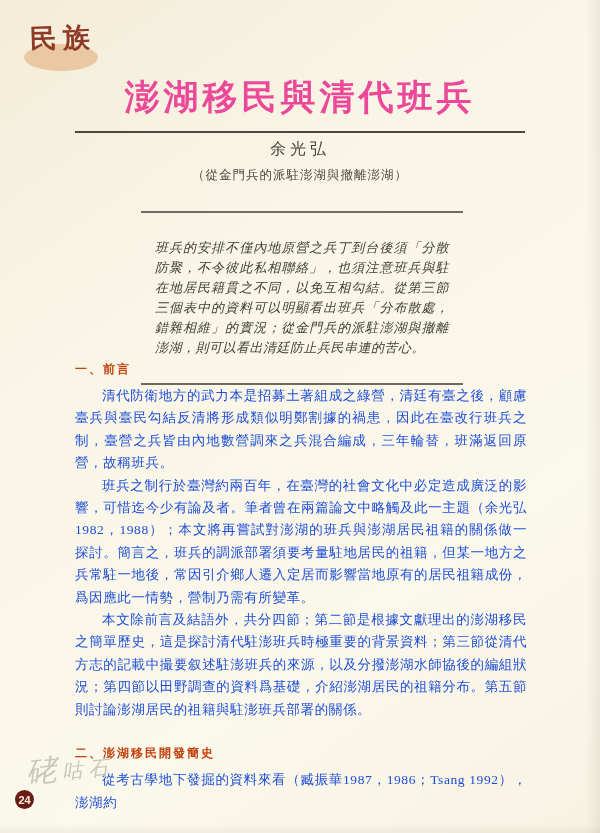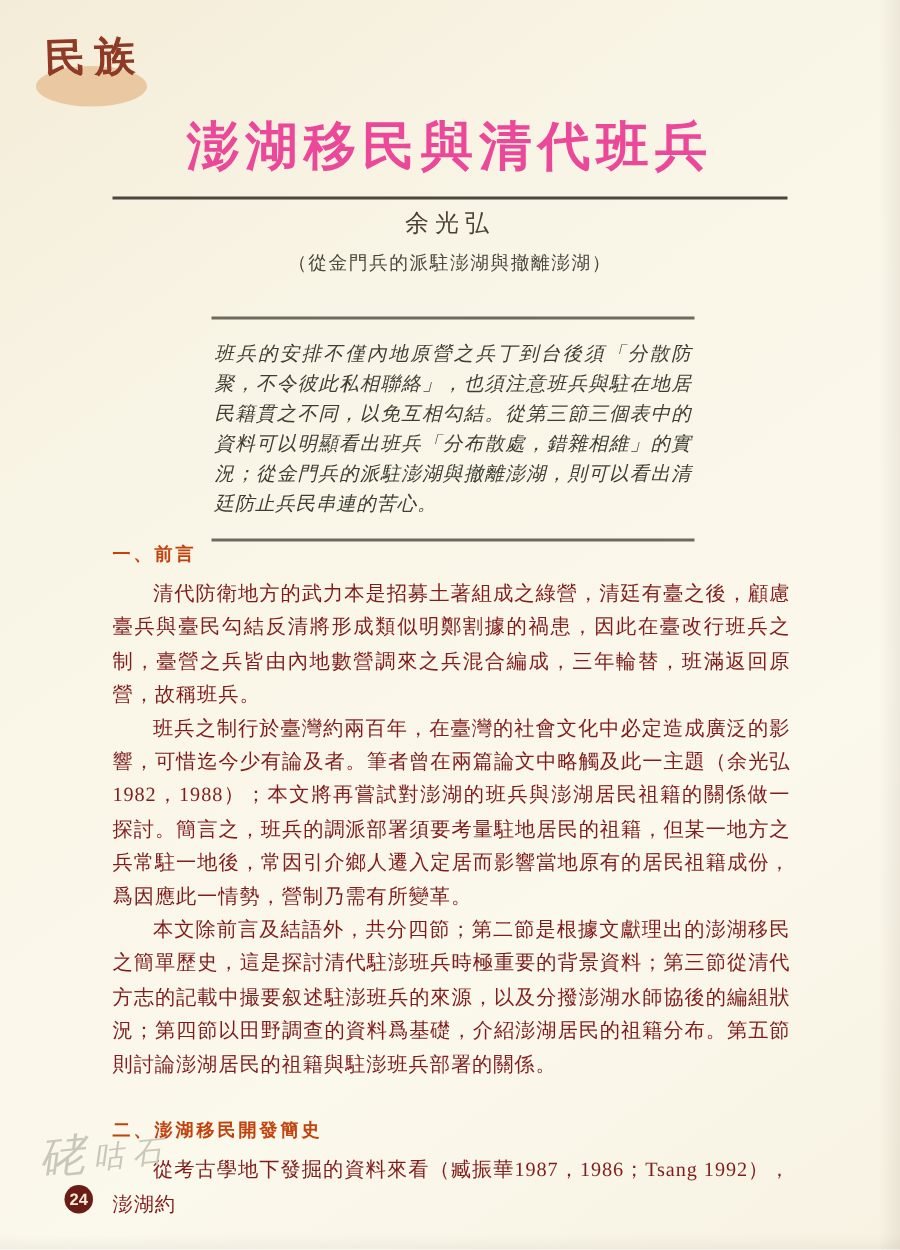--- a/index.html
+++ b/index.html
@@ -27,41 +27,41 @@
     border-top:2px solid #4c463c;}
 
   .author{position:absolute;left:0;top:139px;width:100%;text-align:center;
     font-size:16px;color:#4a4034;letter-spacing:4px;}
   .affiliation{position:absolute;left:0;top:167px;width:100%;text-align:center;
     font-size:12.5px;color:#4c483c;letter-spacing:1px;}
 
   .abstract{position:absolute;left:141px;top:211px;width:318px;
     border-top:2.5px solid #6e6a5e;border-bottom:2.5px solid #6e6a5e;
     padding:13px 2px 13px 2px;}
-  .abstract p{margin:0;font-size:13px;line-height:20px;color:#403e34;
+  .abstract p{margin:12px;font-size:13px;line-height:20px;color:#403e34;
     text-align:justify;font-style:italic;letter-spacing:0.5px;}
 
   .main{position:absolute;left:75px;top:361px;width:452px;}
   .section-heading{margin:0 0 7px 0;font-size:12px;font-weight:bold;color:#c2410c;
     letter-spacing:2px;font-family:"Liberation Sans","DejaVu Sans",sans-serif;}
   .section-heading.second{margin-top:24px;}
-  .main p{margin:0;font-size:13.5px;line-height:22.4px;color:#7f1d1d;
+  .main p{margin:0;font-size:13.5px;line-height:22.4px;color:#1d4ed8;
     text-indent:2em;text-align:justify;letter-spacing:0.6px;}
 
   .watermark{position:absolute;left:26px;top:748px;color:#c9c7b8;
     transform:rotate(-6deg);white-space:nowrap;
     font-family:"DejaVu Serif","Liberation Serif",serif;}
   .watermark .wm-big{font-size:30px;font-style:italic;}
   .watermark .wm-small{font-size:20px;font-style:italic;letter-spacing:6px;margin-left:6px;}
 
   .page-badge{position:absolute;left:15px;top:790px;width:19px;height:19px;
     border-radius:50%;background:#691d14;color:#f6ebd9;
     display:flex;align-items:center;justify-content:center;
     font-size:11px;font-weight:bold;
-    font-family:"Liberation Sans","DejaVu Sans",sans-serif;margin-left:28px;}
+    font-family:"Liberation Sans","DejaVu Sans",sans-serif;}
 </style>
 </head>
 <body>
 
 <div class="edge-shade"></div>
 <div class="bottom-shade"></div>
 
 <div class="category">
   <div class="ellipse"></div>
   <div class="label">民族</div>

